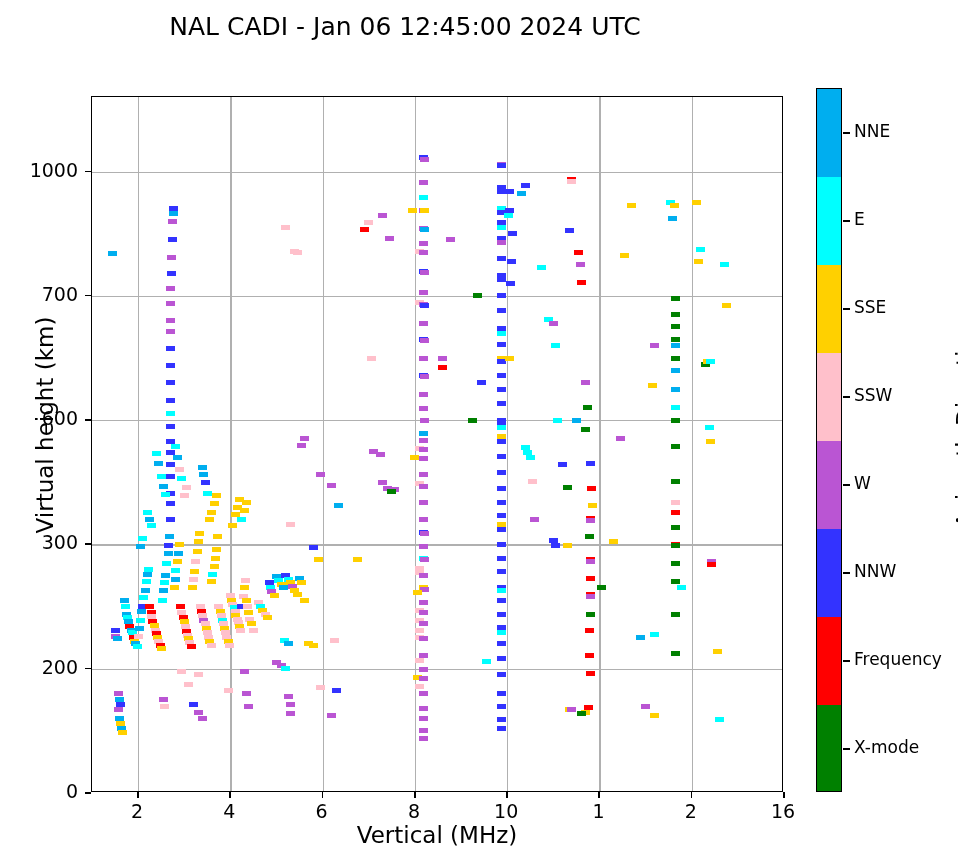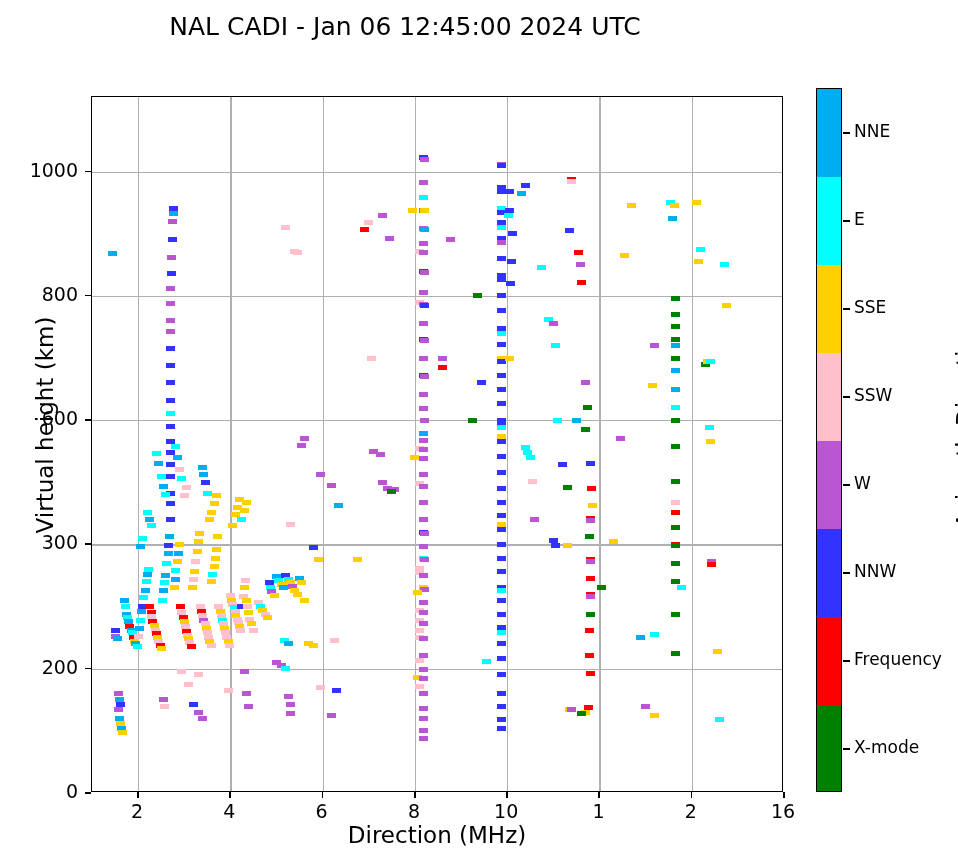--- a/index.html
+++ b/index.html
@@ -647,21 +647,21 @@
 
 <div id="tick-layer">
     <div class="ytick-label" style="top: 782px; left: 20px; width: 58px;">0</div>
     <div class="ytick-mark" style="top: 792px;"></div>
     <div class="ytick-label" style="top: 657.714px; left: 20px; width: 58px;">200</div>
     <div class="ytick-mark" style="top: 667.714px;"></div>
     <div class="ytick-label" style="top: 533.429px; left: 20px; width: 58px;">300</div>
     <div class="ytick-mark" style="top: 543.429px;"></div>
     <div class="ytick-label" style="top: 409.143px; left: 20px; width: 58px;">600</div>
     <div class="ytick-mark" style="top: 419.143px;"></div>
-    <div class="ytick-label" style="top: 284.857px; left: 20px; width: 58px;">800</div>
+    <div class="ytick-label" style="top: 284.857px; left: 20px; width: 58px;">700</div>
     <div class="ytick-mark" style="top: 294.857px;"></div>
     <div class="ytick-label" style="top: 160.571px; left: 20px; width: 58px;">1000</div>
     <div class="ytick-mark" style="top: 170.571px;"></div>
     <div class="xtick-label" style="left: 137.133px; top: 802px;">2</div>
     <div class="xtick-mark" style="left: 137.133px;"></div>
     <div class="xtick-label" style="left: 229.4px; top: 802px;">4</div>
     <div class="xtick-mark" style="left: 229.4px;"></div>
     <div class="xtick-label" style="left: 321.667px; top: 802px;">6</div>
     <div class="xtick-mark" style="left: 321.667px;"></div>
     <div class="xtick-label" style="left: 413.933px; top: 802px;">8</div>
@@ -669,21 +669,21 @@
     <div class="xtick-label" style="left: 506.2px; top: 802px;">10</div>
     <div class="xtick-mark" style="left: 506.2px;"></div>
     <div class="xtick-label" style="left: 598.467px; top: 802px;">1</div>
     <div class="xtick-mark" style="left: 598.467px;"></div>
     <div class="xtick-label" style="left: 690.733px; top: 802px;">2</div>
     <div class="xtick-mark" style="left: 690.733px;"></div>
     <div class="xtick-label" style="left: 783px; top: 802px;">16</div>
     <div class="xtick-mark" style="left: 783px;"></div>
   </div>
 
-<div id="xaxis-title">Direction (MHz)</div>
+<div id="xaxis-title">Vertical (MHz)</div>
 <div id="yaxis-title">Virtual height (km)</div>
 
 <div id="colorbar">
     <div class="cbar-seg" style="top: 0px; height: 88.5px; background: rgb(0, 174, 239);"></div>
     <div class="cbar-seg" style="top: 88px; height: 88.5px; background: rgb(0, 255, 255);"></div>
     <div class="cbar-seg" style="top: 176px; height: 88.5px; background: rgb(255, 208, 0);"></div>
     <div class="cbar-seg" style="top: 264px; height: 88.5px; background: rgb(255, 192, 203);"></div>
     <div class="cbar-seg" style="top: 352px; height: 88.5px; background: rgb(186, 85, 211);"></div>
     <div class="cbar-seg" style="top: 440px; height: 88.5px; background: rgb(51, 51, 255);"></div>
     <div class="cbar-seg" style="top: 528px; height: 88.5px; background: rgb(255, 0, 0);"></div>

